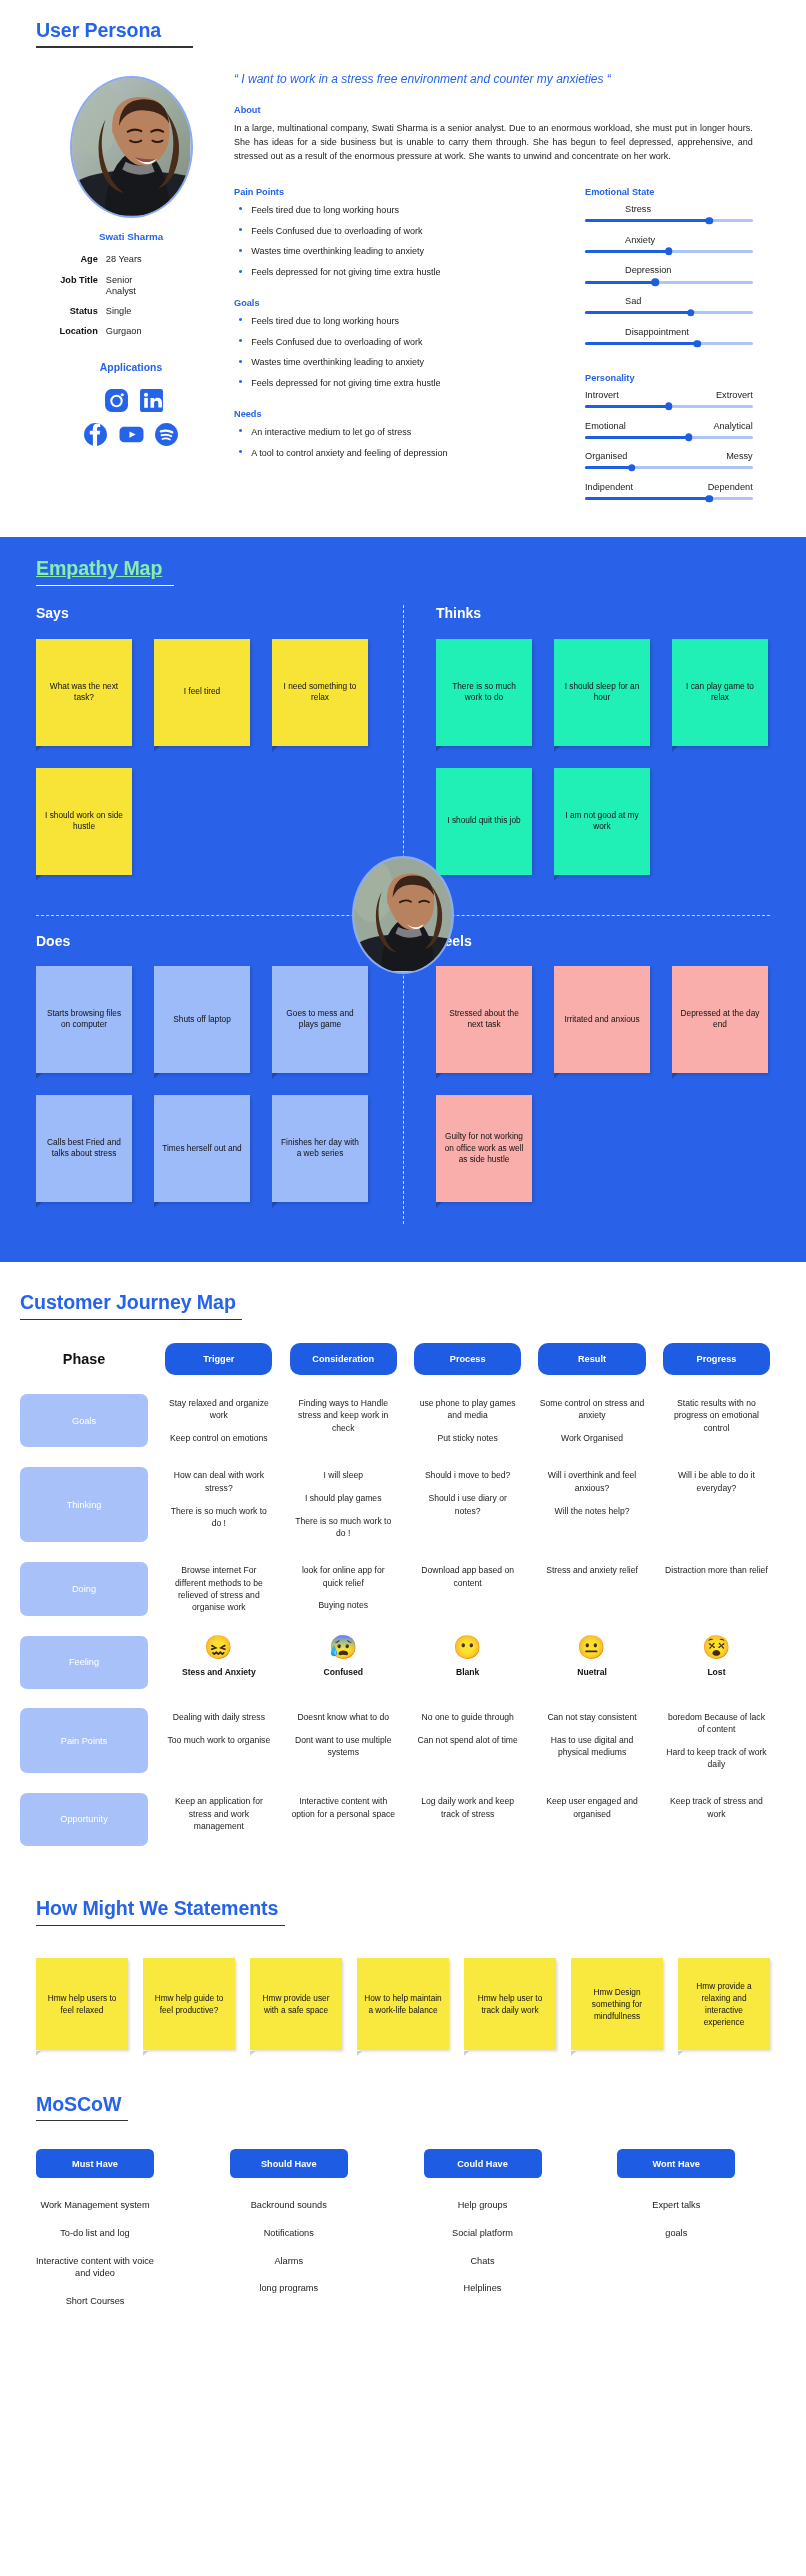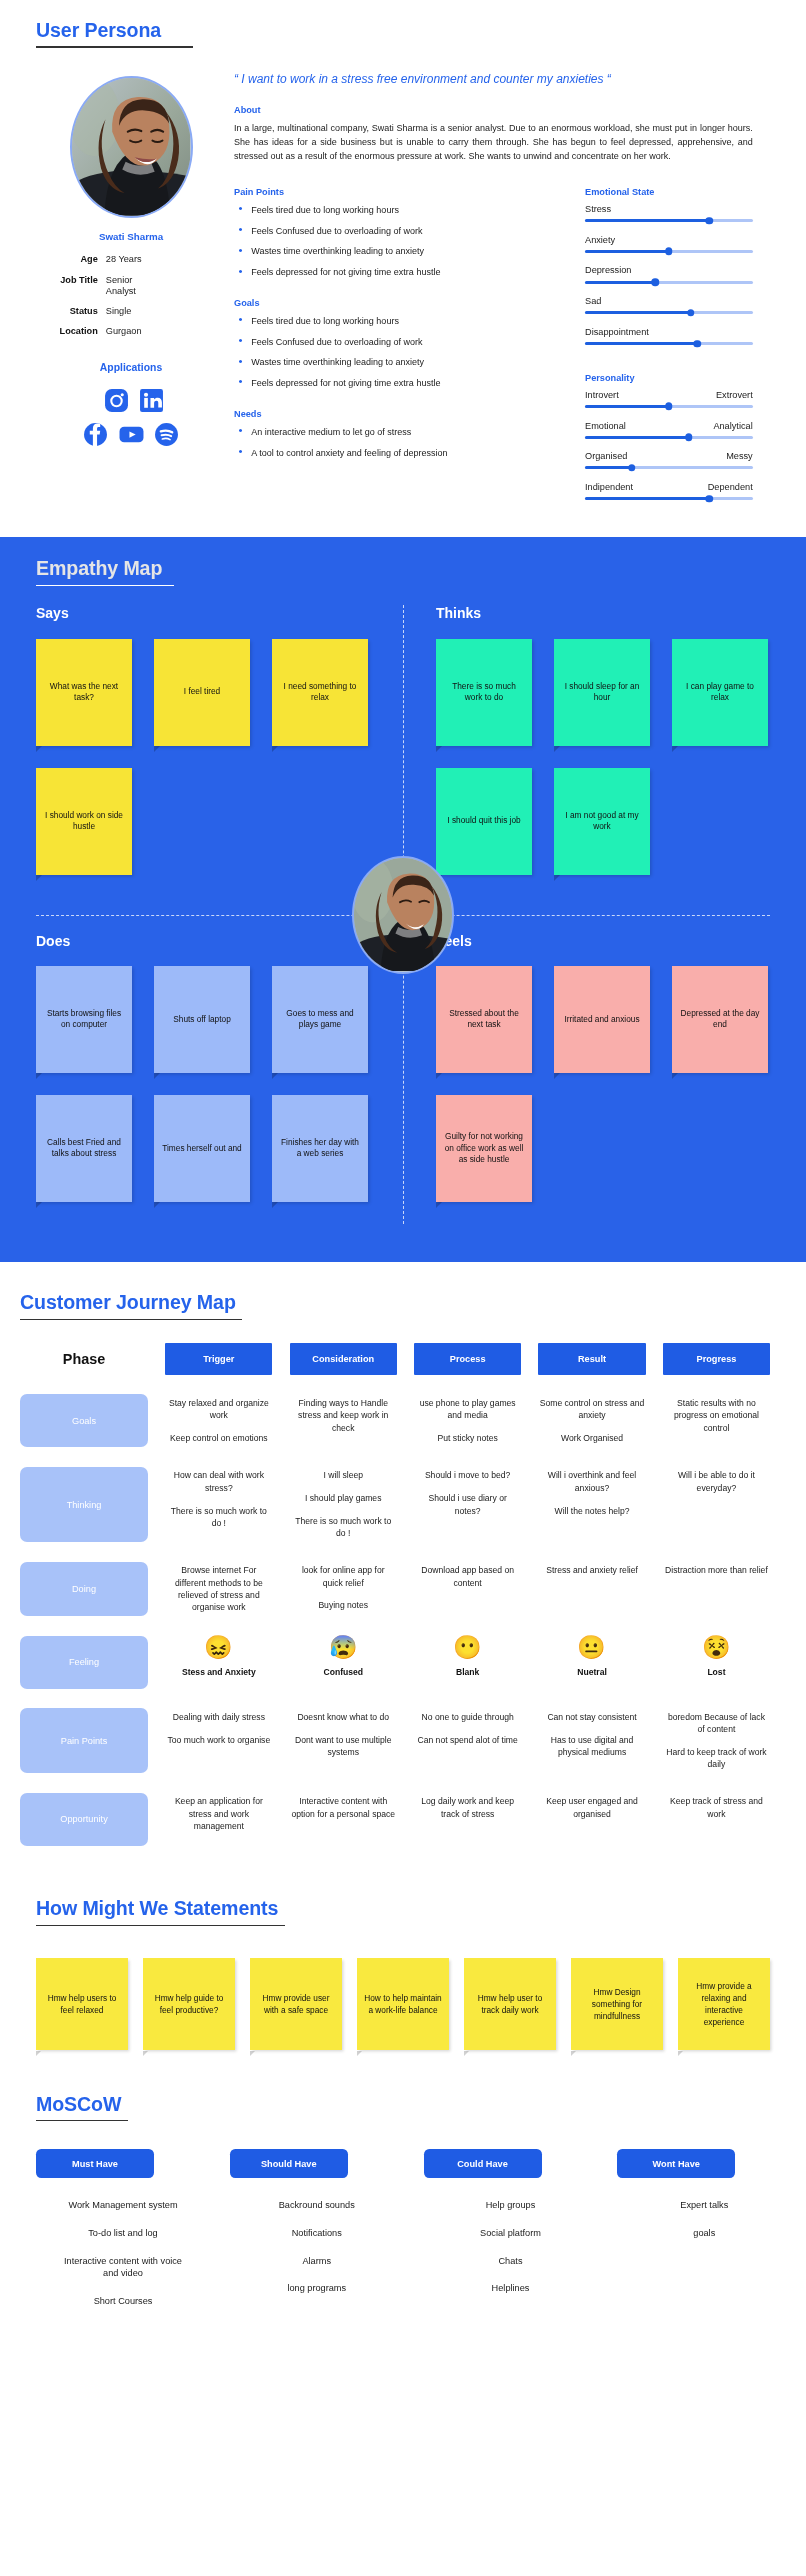--- a/index.html
+++ b/index.html
@@ -10,21 +10,21 @@
     color: #1a1a1a;
   }
 
   
   .sec-head { display: inline-block; }
   .sec-head .title {
     font-size: 19.6px; font-weight: bold; color: #2563eb;
     letter-spacing: -0.1px; line-height: 1.1;
   }
   .sec-head .rule { height: 1.2px; background: #333; margin-top: 5.2px; }
-  .sec-head.onblue .title { color: #e5e5e5; }
+  .sec-head.onblue .title { color: #86efac; text-decoration: underline; }
   .sec-head.onblue .rule { background: #ffffff; }
 
   
   #persona { padding: 19.6px 36px 24px 36px; }
   #persona .sec-head .rule { width: 157px; }
 
   .persona-body { display: flex; margin-top: 24px; }
 
   .persona-left { width: 190px; flex: 0 0 190px; padding-top: 4.6px; }
   .avatar-wrap { display: flex; justify-content: center; }
@@ -70,21 +70,21 @@
   ul.bullets { list-style: none; margin: 0 0 19.6px 0; }
   ul.bullets li {
     position: relative; padding-left: 17.3px; margin-bottom: 8.6px;
     font-size: 9px; line-height: 1.35; text-align: justify; color: #1b1b1b;
   }
   ul.bullets li::before {
     content: "•"; position: absolute; left: 4.6px; top: -0.6px;
     color: #2563eb; font-size: 11.5px; line-height: 1;
   }
 
-  .meter-label { font-size: 9.2px; color: #222; margin-bottom: 5.2px; }
+  .meter-label { font-size: 9.2px; color: #222; margin-bottom: 5.2px; margin-left: 40px; }
   .meter-pair { display: flex; justify-content: space-between; font-size: 9.2px; color: #222; margin-bottom: 5.2px; }
   .meter { position: relative; height: 2.9px; background: #aec5f7; border-radius: 1.7px; margin-bottom: 12.7px; }
   .meter .fill { position: absolute; left: 0; top: 0; bottom: 0; background: #1d5fe0; border-radius: 1.7px; }
   .meter .knob {
     position: absolute; top: 50%; width: 7.5px; height: 7.5px; border-radius: 50%;
     background: #1d5fe0; transform: translate(-50%, -50%);
   }
   .meters-gap { height: 15px; }
 
   
@@ -136,21 +136,21 @@
   #journey { padding: 30px 36px 23px 20px; }
   #journey .sec-head .rule { width: 222px; }
 
   .cjm { margin-top: 23px; display: grid;
          grid-template-columns: 128px repeat(5, 1fr); column-gap: 17.3px; }
   .cjm .phase-label {
     font-size: 14.4px; font-weight: bold; color: #111;
     display: flex; align-items: center; justify-content: center;
   }
   .cjm .phase-pill {
-    background: #1f5ce4; color: #fff; border-radius: 1px;
+    background: #1f5ce4; color: #fff; border-radius: 10px;
     padding: 10.4px 3.5px; text-align: center; font-weight: bold; font-size: 9.2px;
     display: flex; align-items: center; justify-content: center; min-height: 32px;
   }
   .cjm .row-chip {
     background: #a8c2f9; color: #ffffff; border-radius: 7px;
     display: flex; align-items: center; justify-content: center;
     font-size: 9.2px; font-weight: normal; min-height: 53px;
   }
   .cjm .cell {
     text-align: center; font-size: 8.6px; line-height: 1.45; color: #1b1b1b;
@@ -183,21 +183,21 @@
 
   
   #moscow { padding: 26.5px 36px 35px 36px; }
   #moscow .sec-head .rule { width: 92px; }
   .ms-grid { display: grid; grid-template-columns: repeat(4, 1fr); gap: 0 41px; margin-top: 28px; }
   .ms-pill {
     background: #1f5ce4; color: #fff; border-radius: 5.2px;
     padding: 9.2px 4.6px; text-align: center; font-weight: bold; font-size: 9.2px;
     width: 118px;
   }
-  .ms-list { margin-top: 21px; margin-left: 28px; }
+  .ms-list { margin-top: 21px; }
   .ms-list li { list-style: none; text-align: center; width: 118px;
                 font-size: 9.2px; line-height: 1.4; margin-bottom: 15px; color: #1b1b1b; }
 </style>
 </head>
 <body>
 
 <section id="persona">
   <div class="sec-head">
     <div class="title">User Persona</div>
     <div class="rule"></div>

